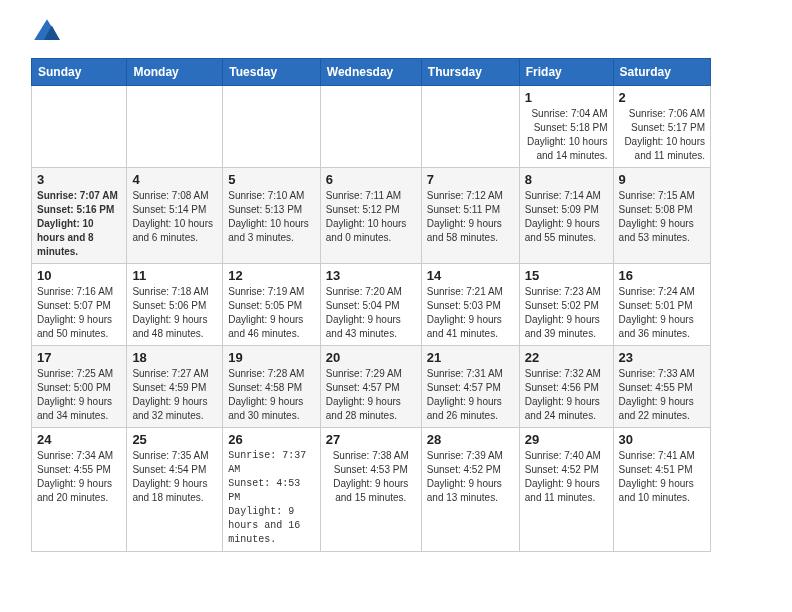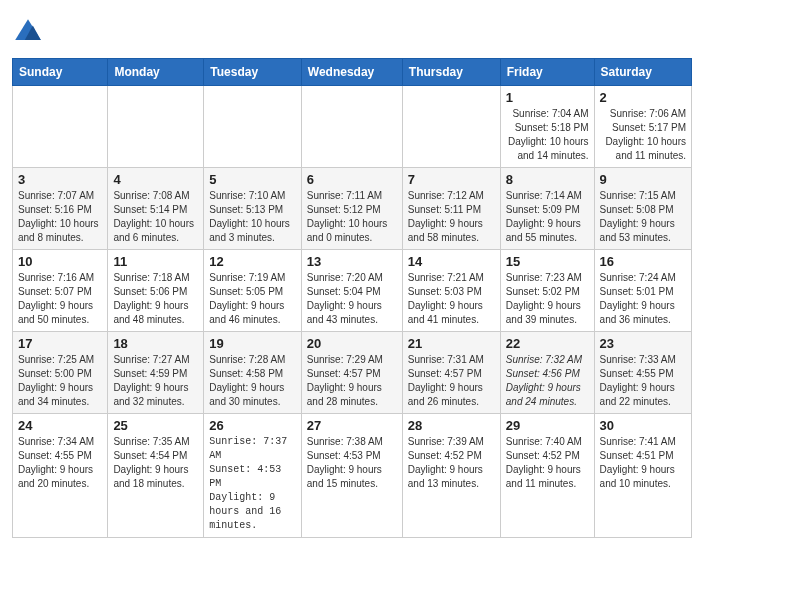--- a/index.html
+++ b/index.html
@@ -5,20 +5,21 @@
     * { box-sizing: border-box; margin: 0; padding: 0; }
     body {
       font-family: Arial, sans-serif;
       background: #fff;
       width: 792px;
       min-height: 612px;
     }
     .container {
       width: 712px;
       padding: 16px 20px 10px 12px;
+      margin-left: 19px;
     }
     .header {
       display: flex;
       align-items: flex-start;
       justify-content: space-between;
       margin-bottom: 10px;
     }
     .logo {
       display: flex;
       align-items: center;
@@ -142,21 +143,21 @@
           <td>
             <span class="day-number">2</span>
             <div class="day-info" style="white-space: pre-line; text-align: right;">Sunrise: 7:06 AM
 Sunset: 5:17 PM
 Daylight: 10 hours and 11 minutes.</div>
           </td>
         </tr>
         <tr>
           <td>
             <span class="day-number">3</span>
-            <div class="day-info" style="white-space: pre-line;">Sunrise: 7:07 AM
+            <div class="day-info" style="white-space: pre-line; font-weight: bold;">Sunrise: 7:07 AM
 Sunset: 5:16 PM
 Daylight: 10 hours and 8 minutes.</div>
           </td>
           <td>
             <span class="day-number">4</span>
             <div class="day-info" style="white-space: pre-line;">Sunrise: 7:08 AM
 Sunset: 5:14 PM
 Daylight: 10 hours and 6 minutes.</div>
           </td>
           <td>
@@ -260,21 +261,21 @@
 Daylight: 9 hours and 28 minutes.</div>
           </td>
           <td>
             <span class="day-number">21</span>
             <div class="day-info" style="white-space: pre-line;">Sunrise: 7:31 AM
 Sunset: 4:57 PM
 Daylight: 9 hours and 26 minutes.</div>
           </td>
           <td>
             <span class="day-number">22</span>
-            <div class="day-info" style="white-space: pre-line; font-style: italic;">Sunrise: 7:32 AM
+            <div class="day-info" style="white-space: pre-line;">Sunrise: 7:32 AM
 Sunset: 4:56 PM
 Daylight: 9 hours and 24 minutes.</div>
           </td>
           <td>
             <span class="day-number">23</span>
             <div class="day-info" style="white-space: pre-line;">Sunrise: 7:33 AM
 Sunset: 4:55 PM
 Daylight: 9 hours and 22 minutes.</div>
           </td>
         </tr>
@@ -292,21 +293,21 @@
 Daylight: 9 hours and 18 minutes.</div>
           </td>
           <td>
             <span class="day-number">26</span>
             <div class="day-info" style="white-space: pre-line; font-family: Liberation Mono, monospace;">Sunrise: 7:37 AM
 Sunset: 4:53 PM
 Daylight: 9 hours and 16 minutes.</div>
           </td>
           <td>
             <span class="day-number">27</span>
-            <div class="day-info" style="white-space: pre-line;">Sunrise: 7:38 AM
+            <div class="day-info" style="white-space: pre-line; text-align: center;">Sunrise: 7:38 AM
 Sunset: 4:53 PM
 Daylight: 9 hours and 15 minutes.</div>
           </td>
           <td>
             <span class="day-number">28</span>
             <div class="day-info" style="white-space: pre-line;">Sunrise: 7:39 AM
 Sunset: 4:52 PM
 Daylight: 9 hours and 13 minutes.</div>
           </td>
           <td>

